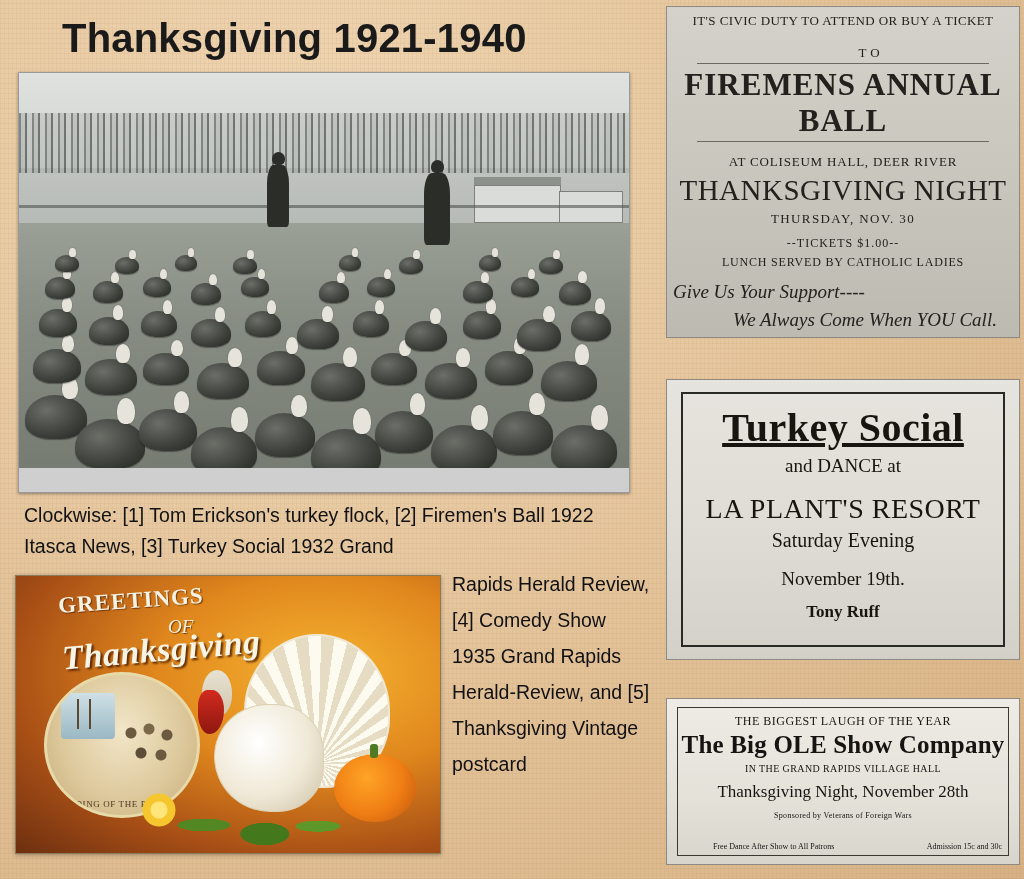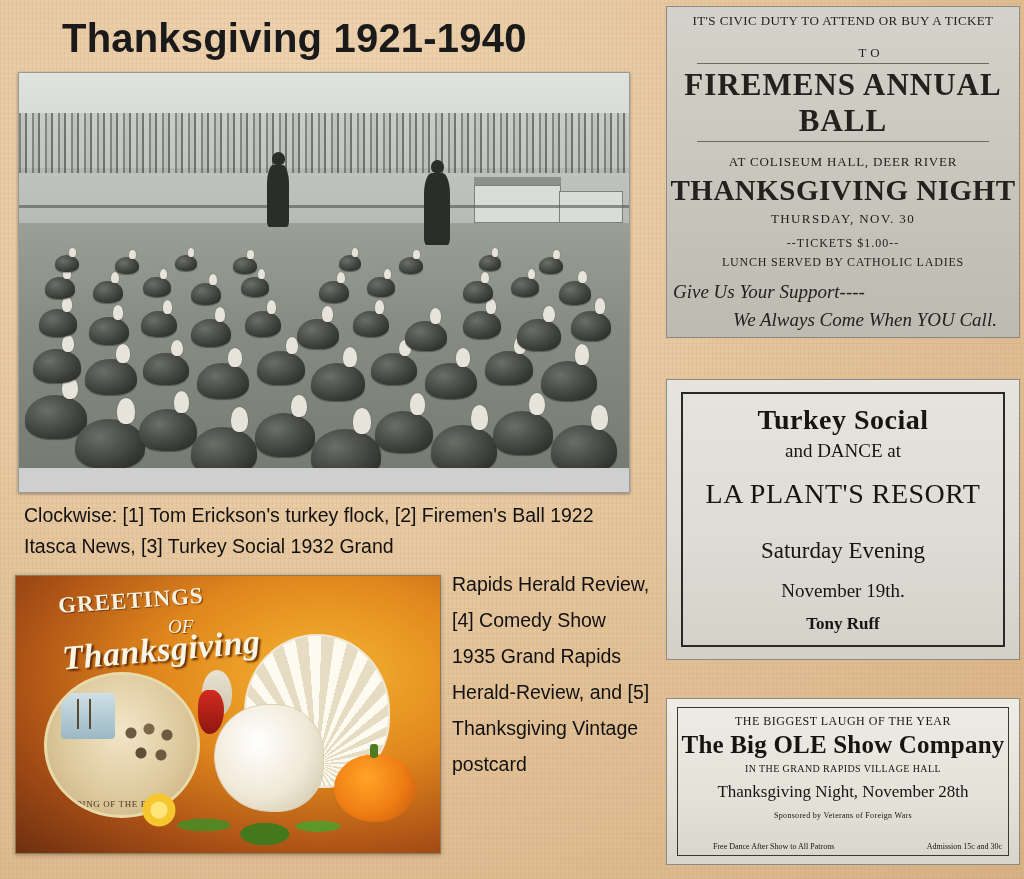--- a/index.html
+++ b/index.html
@@ -149,21 +149,21 @@
     font-family: "Liberation Serif", serif;
     color: #23211d;
     text-align: center;
   }
   .firemen .ln { width: 100%; }
   .fm-civic { font-size: 13px; letter-spacing: 0.4px; margin-top: 6px; }
   .fm-to { font-size: 13px; letter-spacing: 4px; margin-top: 16px; padding-left: 28px; }
   .fm-rule { height: 1px; background: #6d6a63; margin: 2px 30px; }
   .fm-title { font-size: 31px; font-weight: bold; letter-spacing: 1px; margin-top: 3px; }
   .fm-coliseum { font-size: 13px; letter-spacing: 0.8px; margin-top: 12px; }
-  .fm-thx { font-size: 29px; font-weight: bold; letter-spacing: 0.5px; margin-top: 4px; }
+  .fm-thx { font-size: 29px; font-weight: normal; letter-spacing: 0.5px; margin-top: 4px; }
   .fm-thu { font-size: 13px; letter-spacing: 1.4px; margin-top: 4px; }
   .fm-jazz { font-size: 20px; letter-spacing: 0.6px; margin-top: 14px; }
   .fm-tickets { font-size: 12px; letter-spacing: 1px; margin-top: 9px; }
   .fm-lunch { font-size: 12px; letter-spacing: 0.8px; margin-top: 4px; }
   .fm-give { font-size: 19px; margin-top: 11px; text-align: left; padding-left: 6px; font-style: italic; }
   .fm-always { font-size: 19px; margin-top: 6px; font-style: italic; text-align: center; padding-left: 22px; }
 
   
   .turkey-social {
     position: absolute;
@@ -177,24 +177,24 @@
     text-align: center;
     color: #16150f;
     font-family: "Liberation Serif", serif;
   }
   .ts-inner {
     position: absolute;
     left: 14px; top: 12px; right: 14px; bottom: 12px;
     border: 2px solid #2a2a24;
     padding-top: 10px;
   }
-  .ts-title { font-size: 28px; font-weight: bold; letter-spacing: 0.5px; }
+  .ts-title { font-size: 40px; font-weight: bold; letter-spacing: 0.5px; text-decoration: underline; }
   .ts-and { font-size: 19px; margin-top: 4px; }
   .ts-resort { font-size: 28px; letter-spacing: 0.5px; margin-top: 16px; }
-  .ts-sat { font-size: 23px; margin-top: 28px; }
+  .ts-sat { font-size: 20px; margin-top: 4px; }
   .ts-nov { font-size: 19px; margin-top: 16px; }
   .ts-name { font-size: 17px; margin-top: 12px; font-weight: bold; }
 
   
   .ole-show {
     position: absolute;
     left: 666px;
     top: 698px;
     width: 352px;
     height: 165px;

